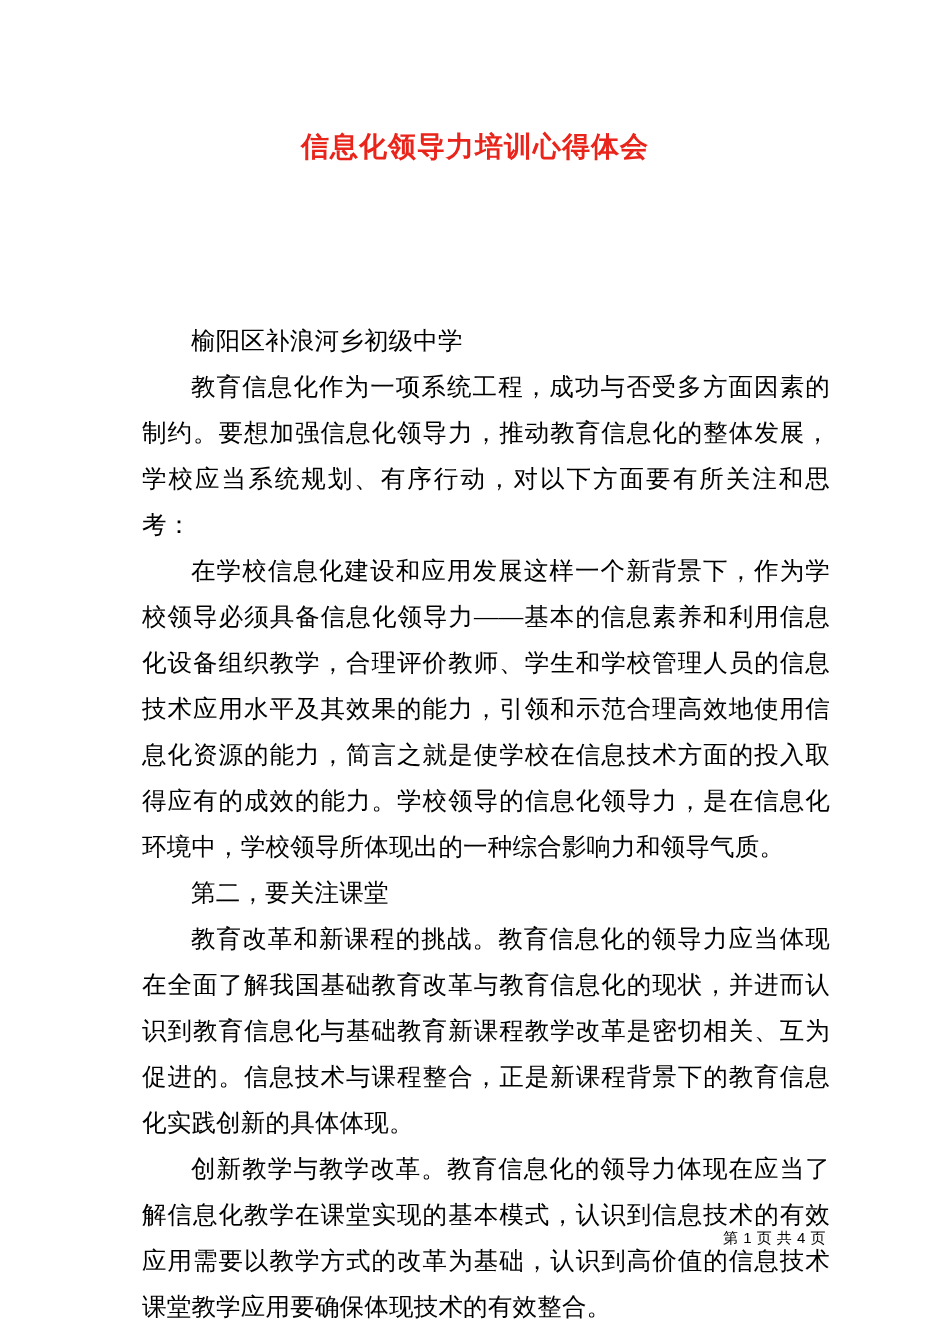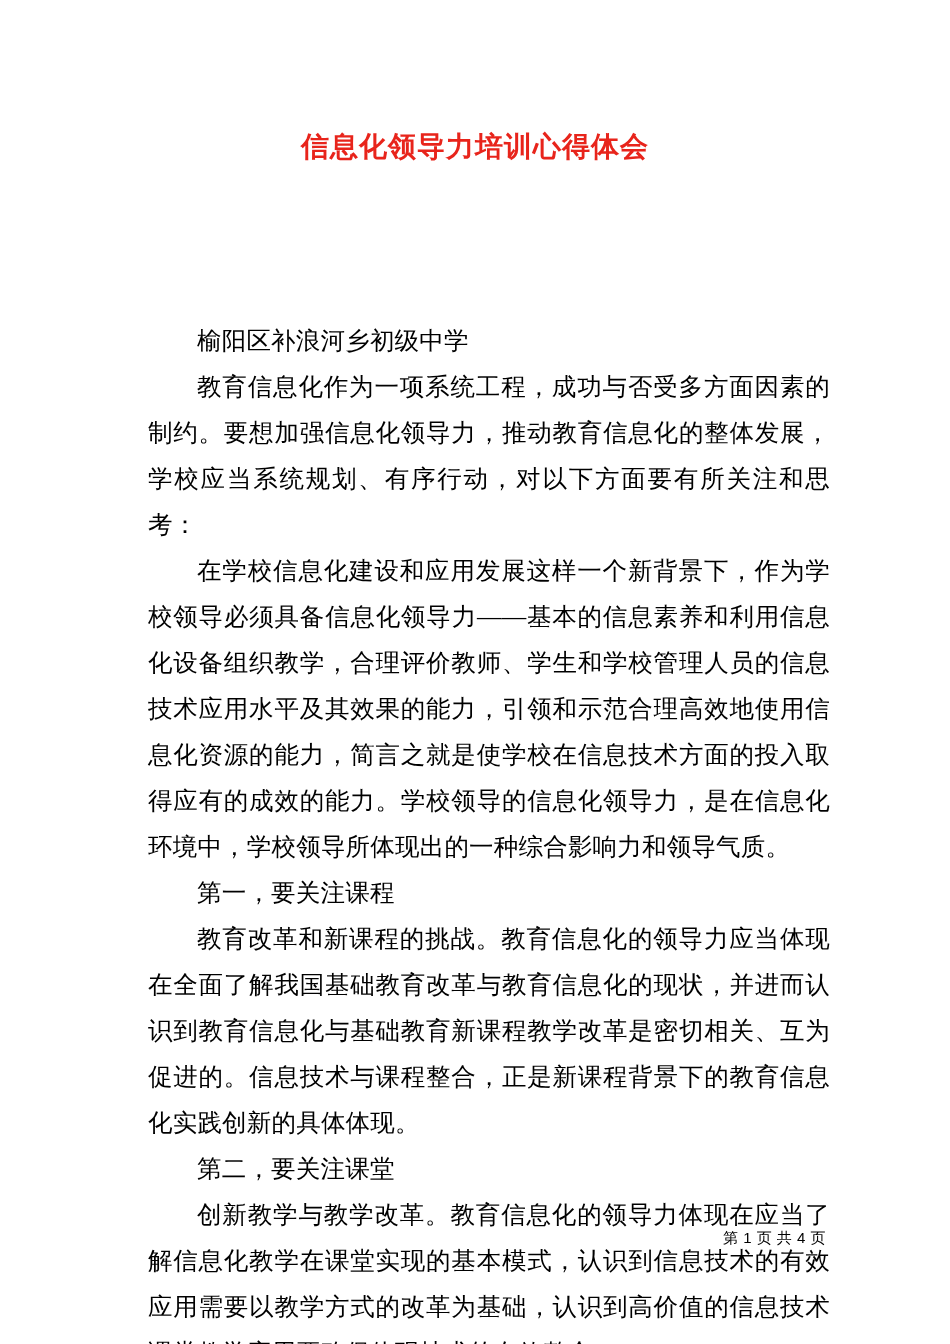--- a/index.html
+++ b/index.html
@@ -41,21 +41,21 @@
     position: absolute;
     left: 130px;
     top: 318px;
     width: 700px;
   }
   .para {
     font-size: 24.5px;
     line-height: 46px;
     text-align: justify;
     text-justify: inter-ideograph;
-    margin: 0 0 0 18px;
+    margin: 0 0 0 12px;
     letter-spacing: 0.2px;
   }
   .indent2 {
     text-indent: 2em;
   }
   .indent-short {
     text-indent: 2em;
   }
   .footer {
     position: absolute;
@@ -72,21 +72,20 @@
 <body>
 
 <div class="page">
 
   <div class="doc-title">信息化领导力培训心得体会</div>
 
   <div class="body-block">
     <p class="para indent-short">榆阳区补浪河乡初级中学</p>
     <p class="para indent2">教育信息化作为一项系统工程，成功与否受多方面因素的制约。要想加强信息化领导力，推动教育信息化的整体发展，学校应当系统规划、有序行动，对以下方面要有所关注和思考：</p>
     <p class="para indent2">在学校信息化建设和应用发展这样一个新背景下，作为学校领导必须具备信息化领导力——基本的信息素养和利用信息化设备组织教学，合理评价教师、学生和学校管理人员的信息技术应用水平及其效果的能力，引领和示范合理高效地使用信息化资源的能力，简言之就是使学校在信息技术方面的投入取得应有的成效的能力。学校领导的信息化领导力，是在信息化环境中，学校领导所体现出的一种综合影响力和领导气质。</p>
-    <p class="para indent2">第一，要关注课程</p>
+    <p class="para indent2">第二，要关注课堂</p>
     <p class="para indent2">教育改革和新课程的挑战。教育信息化的领导力应当体现在全面了解我国基础教育改革与教育信息化的现状，并进而认识到教育信息化与基础教育新课程教学改革是密切相关、互为促进的。信息技术与课程整合，正是新课程背景下的教育信息化实践创新的具体体现。</p>
-    <p class="para indent2">第二，要关注课堂</p>
     <p class="para indent2">创新教学与教学改革。教育信息化的领导力体现在应当了解信息化教学在课堂实现的基本模式，认识到信息技术的有效应用需要以教学方式的改革为基础，认识到高价值的信息技术课堂教学应用要确保体现技术的有效整合。</p>
   </div>
 
   <div class="footer">第 1 页 共 4 页</div>
 
 </div>
 
 </body></html>

